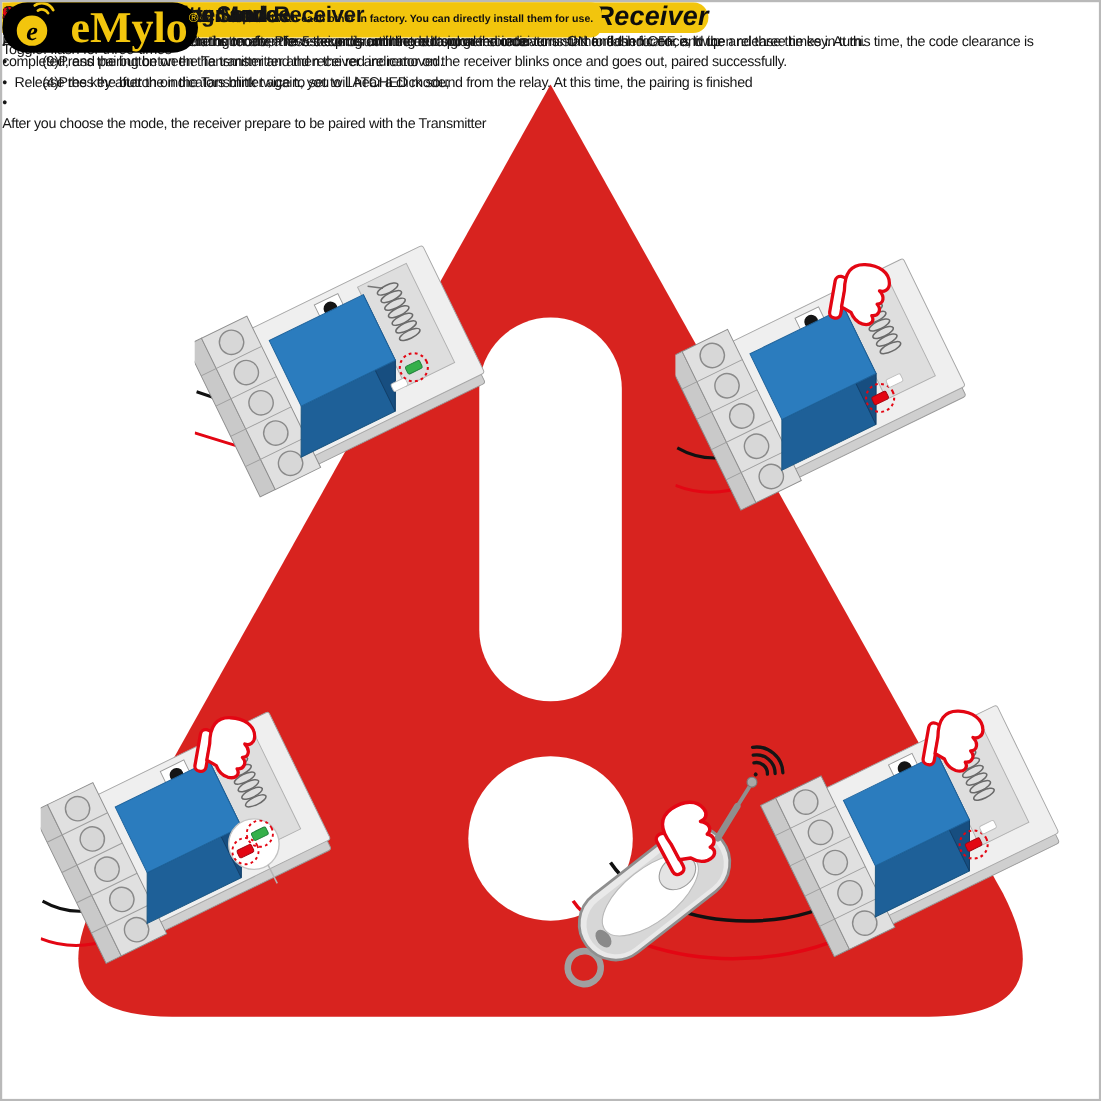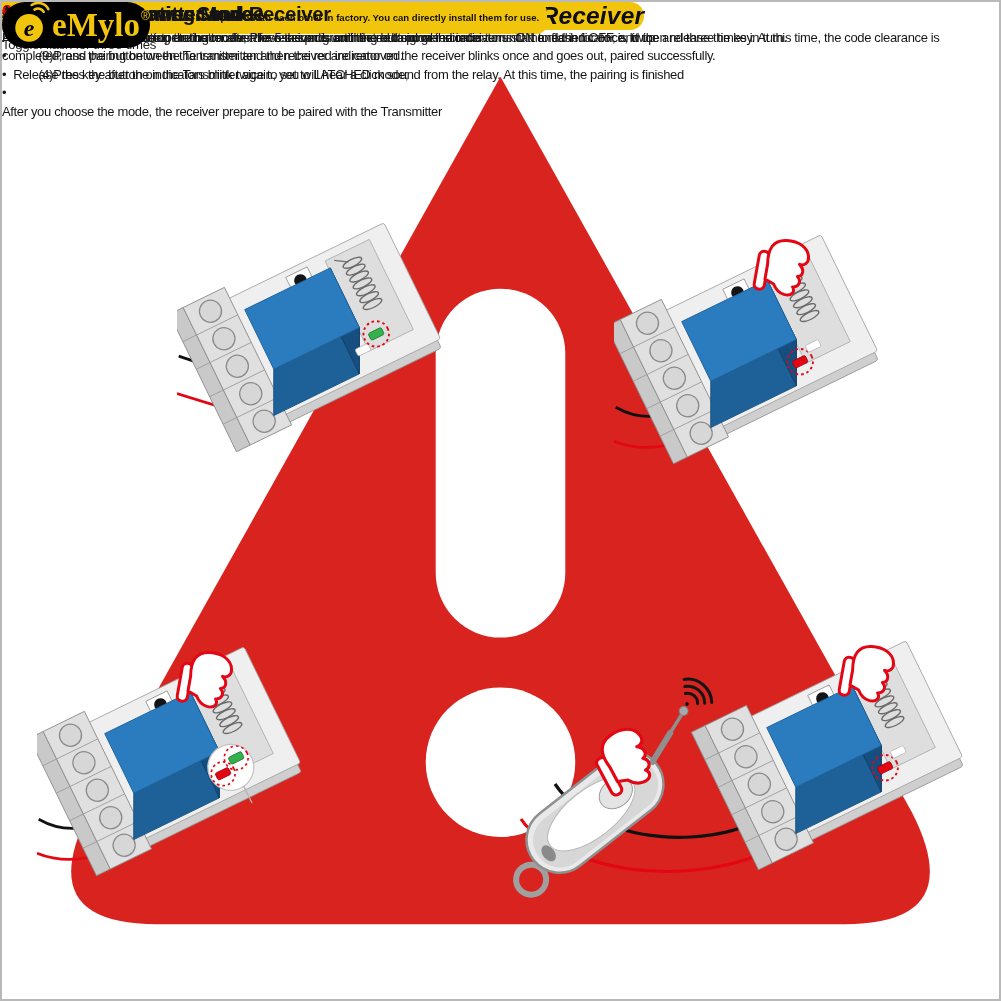--- a/index.html
+++ b/index.html
@@ -31,22 +31,22 @@
   .sec4{left:540;top:498;width:458;}
   .bul{display:flex;gap:7px;}
   .bul .m{flex:0 0 auto;}
   
   .cathode{left:44;top:334;font-size:17.5px;font-weight:bold;letter-spacing:-0.3px;color:#111;}
   .anode{left:44;top:373;font-size:17.5px;font-weight:bold;letter-spacing:-0.3px;color:#E30613;}
   .jogblock{left:246;top:794;font-size:13.2px;line-height:1.3;letter-spacing:-0.3px;color:#1c1c1c;}
   
   .logo{left:822;top:946;width:192;height:55;background:#000;border-radius:27px;
     display:flex;align-items:center;padding-left:8px;box-sizing:border-box;}
-  .logo .brand{font-family:"Liberation Serif",serif;font-weight:bold;font-size:33px;
-    color:#F2C50D;line-height:1;margin-left:0;}
+  .logo .brand{font-family:"Liberation Serif",serif;font-weight:bold;font-size:40px;
+    color:#F2C50D;line-height:1;margin-left:12px;}
   .logo .reg{font-size:12px;color:#F2C50D;align-self:flex-start;margin-top:7px;margin-left:1px;}
 </style>
 </head>
 <body>
 
 <div class="canvas">
 
   <svg width="0" height="0" style="position:absolute" aria-hidden="true">
     <defs>
       <g id="rb">

